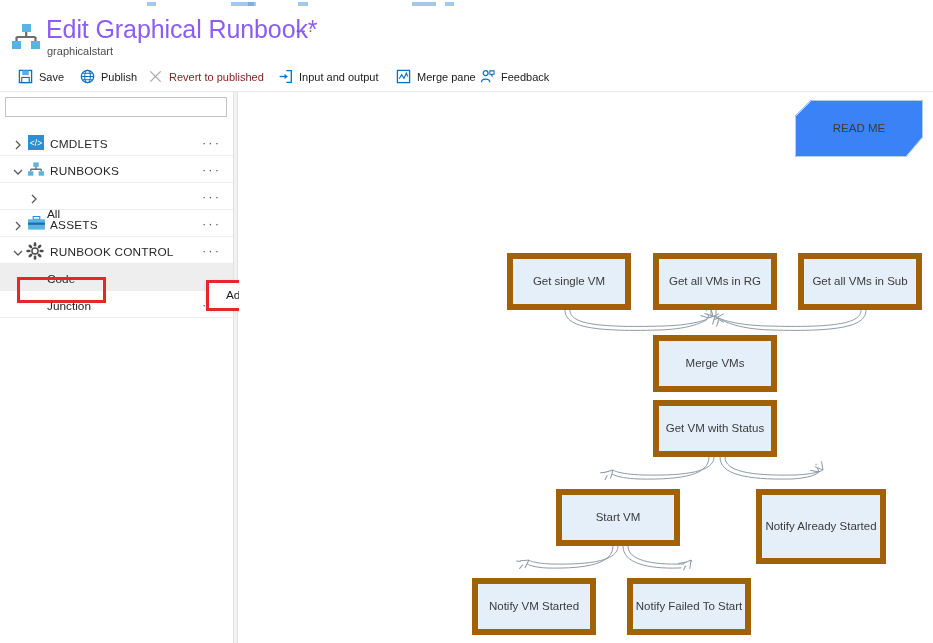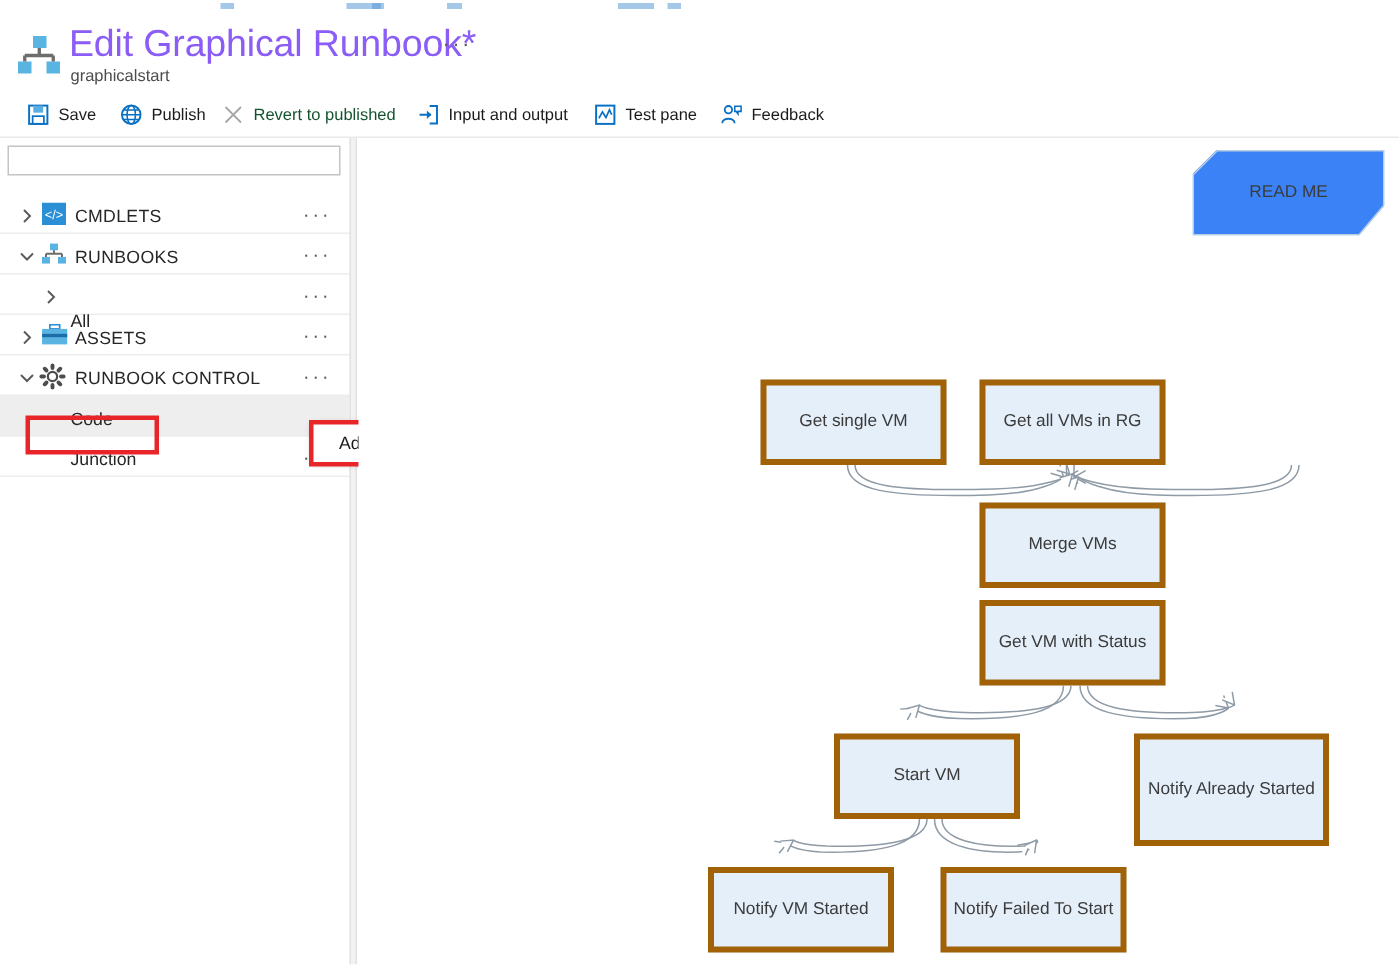--- a/index.html
+++ b/index.html
@@ -20,21 +20,21 @@
   .header { position:absolute; left:0; top:7px; width:933px; height:52px; background:#fff; }
   .hdr-icon { position:absolute; left:12px; top:17px; width:28px; height:26px; }
   .page-title { position:absolute; left:46px; top:8px; font-size:25px; color:#8b5cf6; font-weight:400; letter-spacing:-.1px; white-space:nowrap; }
   .title-ellipsis { position:absolute; left:295px; top:14px; font-size:15px; color:#5a5a5a; letter-spacing:1.5px; }
   .subtitle { position:absolute; left:47px; top:38px; font-size:11px; color:#4c4c4c; }
 
   
   .cmdbar { position:absolute; left:0; top:62px; width:933px; height:29px; background:#fff; }
   .cmd { position:absolute; top:0; height:29px; display:flex; align-items:center; gap:6px; cursor:default; }
   .cmd .lbl { font-size:11px; color:#1b1b1b; white-space:nowrap; }
-  .cmd.disabled .lbl { color:#14532d; }
+  .cmd.disabled .lbl { color:#7f1d1d; }
   .cmd svg { display:block; }
   .cmdbar-rule { position:absolute; left:0; top:91px; width:933px; height:1px; background:#eaeaea; }
 
   
   .leftpanel { position:absolute; left:0; top:92px; width:233px; height:551px; background:#fff; }
   .searchwrap { position:absolute; left:5px; top:5px; width:222px; height:20px; }
   .searchwrap input {
     width:222px; height:20px; border:1px solid #c4c4c4; background:#fff;
     font-family:"Liberation Sans", sans-serif; font-size:11.5px; color:#333;
     padding:0 5px; outline:none;
@@ -68,21 +68,21 @@
   .ctxmenu .mi { font-size:11.8px; color:#1b1b1b; padding-left:18px; }
 
   
   .splitter { position:absolute; left:233px; top:92px; width:5px; height:551px; background:#f2f2f2; border-left:1px solid #e2e2e2; border-right:1px solid #e2e2e2; }
 
   
   .canvas { position:absolute; left:239px; top:92px; width:694px; height:551px; background:#fff; overflow:hidden; }
   .canvas svg.edges { position:absolute; left:0; top:0; width:694px; height:551px; }
 
   .node {
-    position:absolute; background:#e4effa; border:4px solid #a16207;
+    position:absolute; background:#e4effa; border:6px solid #a16207;
     display:flex; align-items:center; justify-content:center;
     font-size:11.5px; color:#3b3b3b; text-align:center; line-height:1.2;
   }
   .node.readme {
     background:#3b82f6; border:none;
     clip-path: polygon(16px 0, 100% 0, 100% 37px, 111px 100%, 0 100%, 0 16px);
   }
   .readme-wrap { position:absolute; }
   .readme-wrap .outline {
     position:absolute; left:0; top:0; width:100%; height:100%;
@@ -162,21 +162,21 @@
       <span class="lbl">Input and output</span>
     </div>
 
     <div class="cmd" style="left:396px;">
       <span>
         <svg width="15" height="15" viewBox="0 0 16 16">
           <rect x="1.5" y="1.5" width="13" height="13" fill="none" stroke="#0a70c4" stroke-width="1.4"></rect>
           <path d="M3.5 10.5 L6 6 L8.5 10 L11 4.5 L12.6 8" fill="none" stroke="#0a70c4" stroke-width="1.2"></path>
         </svg>
       </span>
-      <span class="lbl">Test pane</span>
+      <span class="lbl">Merge pane</span>
     </div>
 
     <div class="cmd" style="left:480px;">
       <span>
         <svg width="15" height="15" viewBox="0 0 16 16">
           <circle cx="6" cy="4.4" r="2.6" fill="none" stroke="#0a70c4" stroke-width="1.3"></circle>
           <path d="M1.6 14 C1.6 9.8 10.4 9.8 10.4 14" fill="none" stroke="#0a70c4" stroke-width="1.3"></path>
           <path d="M10.5 2 H15 V5.6 H12.8 L12.8 7.4 L11.4 5.6 H10.5 Z" fill="none" stroke="#0a70c4" stroke-width="1.1"></path>
         </svg>
       </span>
@@ -347,20 +347,23 @@
     </div>
 
     <div class="node" style="left:268px;top:161px;width:124px;height:57px;">
       <span>Get single VM</span>
     </div>
 
     <div class="node" style="left:414px;top:161px;width:124px;height:57px;">
       <span>Get all VMs in RG</span>
     </div>
 
+    <div class="node" style="left:559px;top:161px;width:124px;height:57px;">
+      <span>Get all VMs in Sub</span>
+    </div>
 
     <div class="node" style="left:414px;top:243px;width:124px;height:57px;">
       <span>Merge VMs</span>
     </div>
 
     <div class="node" style="left:414px;top:308px;width:124px;height:57px;">
       <span>Get VM with Status</span>
     </div>
 
     <div class="node" style="left:317px;top:397px;width:124px;height:57px;">

